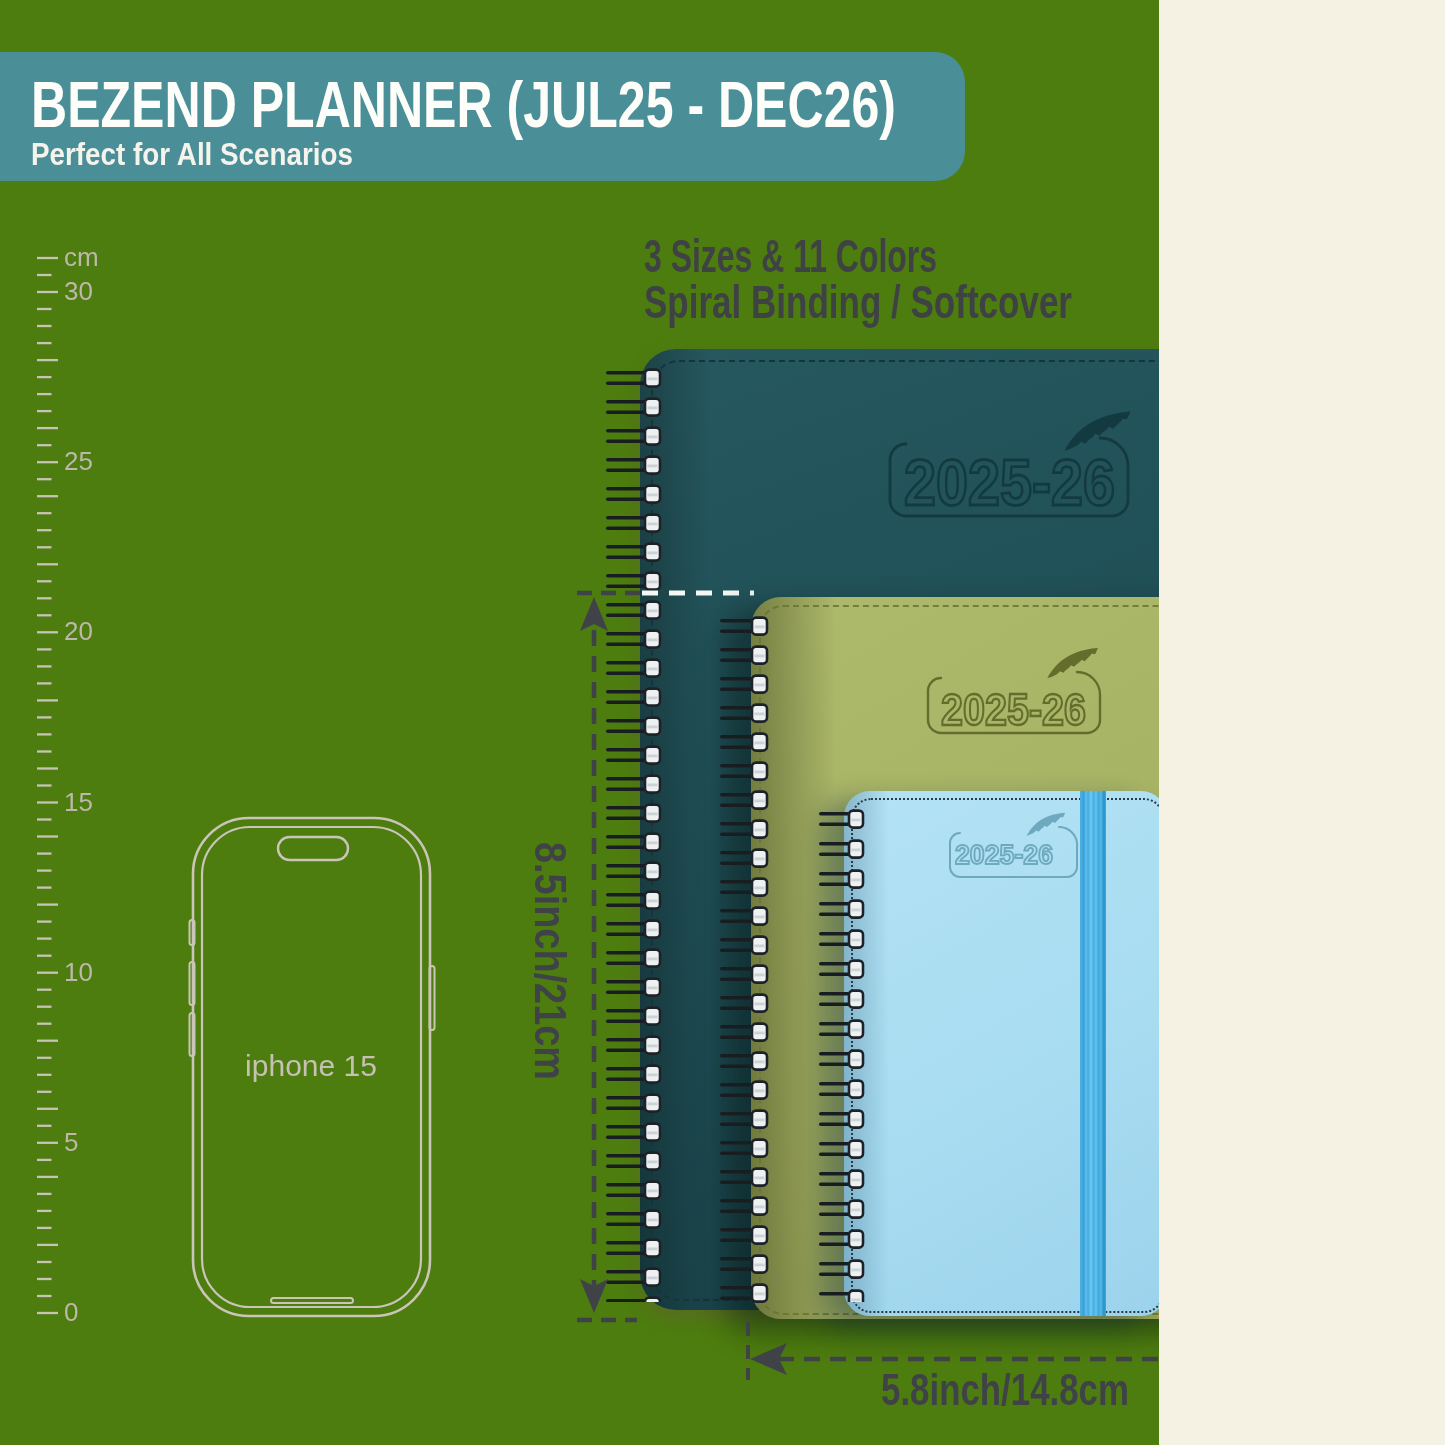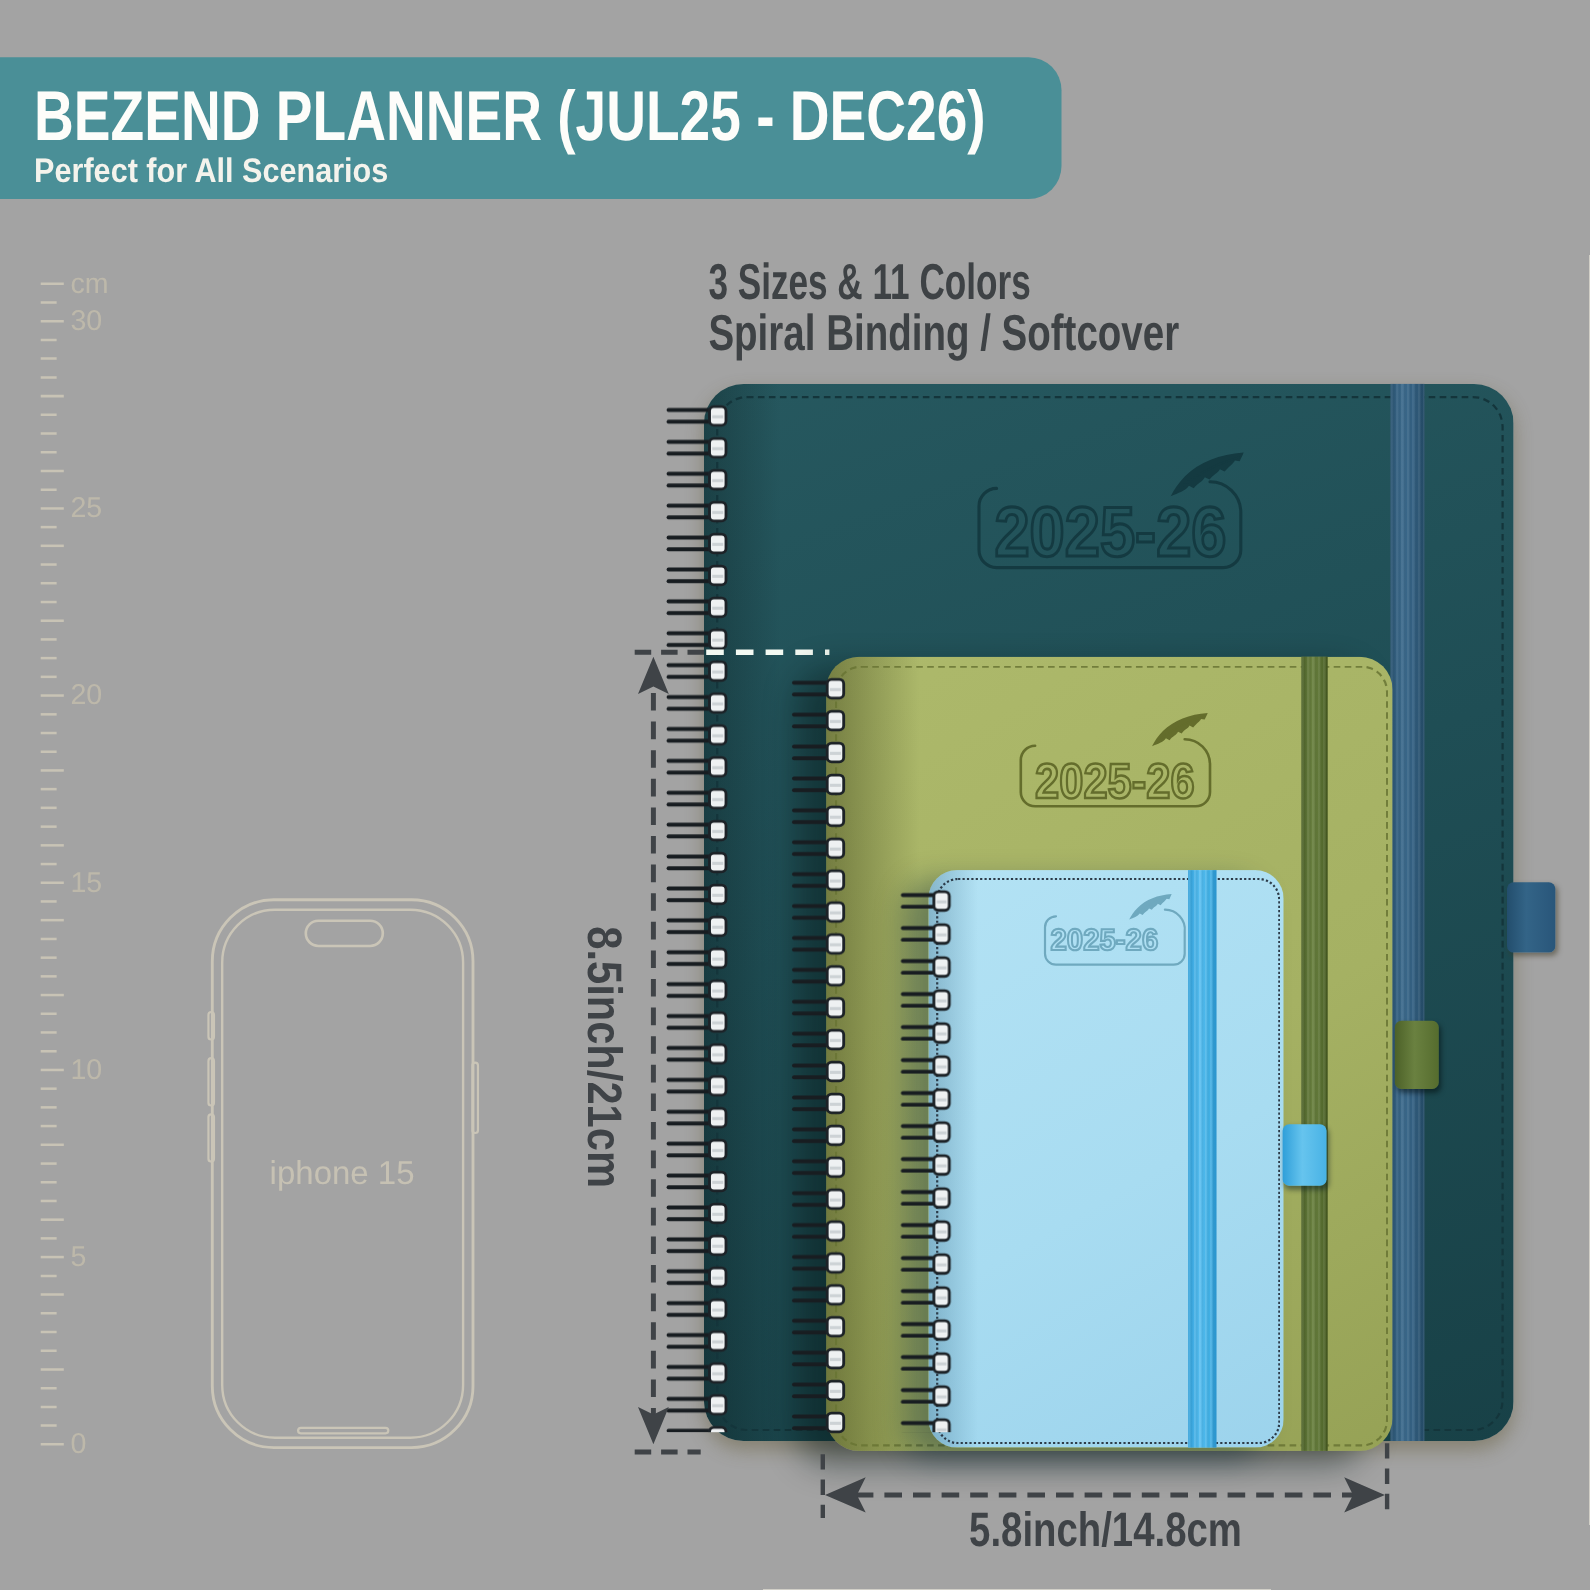--- a/index.html
+++ b/index.html
@@ -1,15 +1,15 @@
 <!DOCTYPE html>
 <html><head><meta charset="utf-8">
 <style>
 html,body{margin:0;padding:0;background:#f5f1e3;}
-#stage{position:relative;width:1445px;height:1445px;background:#a3a3a3;overflow:hidden;font-family:"Liberation Sans",sans-serif;}
+#stage{position:relative;width:1159px;height:1445px;background:#4d7c0f;overflow:hidden;font-family:"Liberation Sans",sans-serif;}
 .abs{position:absolute;}
 </style></head><body>
 <div id="stage">
 
 <div class="abs" style="left:0;top:52px;width:965px;height:129px;background:#4a8f97;border-radius:0 30px 30px 0;"></div>
 
 <svg class="abs" style="left:0;top:52px" width="965" height="129" xmlns="http://www.w3.org/2000/svg">
       <text x="31" y="75" font-family="Liberation Sans, sans-serif" font-weight="bold" font-size="64" fill="#fdfdfa" textLength="865" lengthAdjust="spacingAndGlyphs">BEZEND PLANNER (JUL25 - DEC26)</text>
       <text x="31" y="113" font-family="Liberation Sans, sans-serif" font-weight="bold" font-size="31" fill="#f4f3ec" textLength="322" lengthAdjust="spacingAndGlyphs">Perfect for All Scenarios</text>
     </svg>

